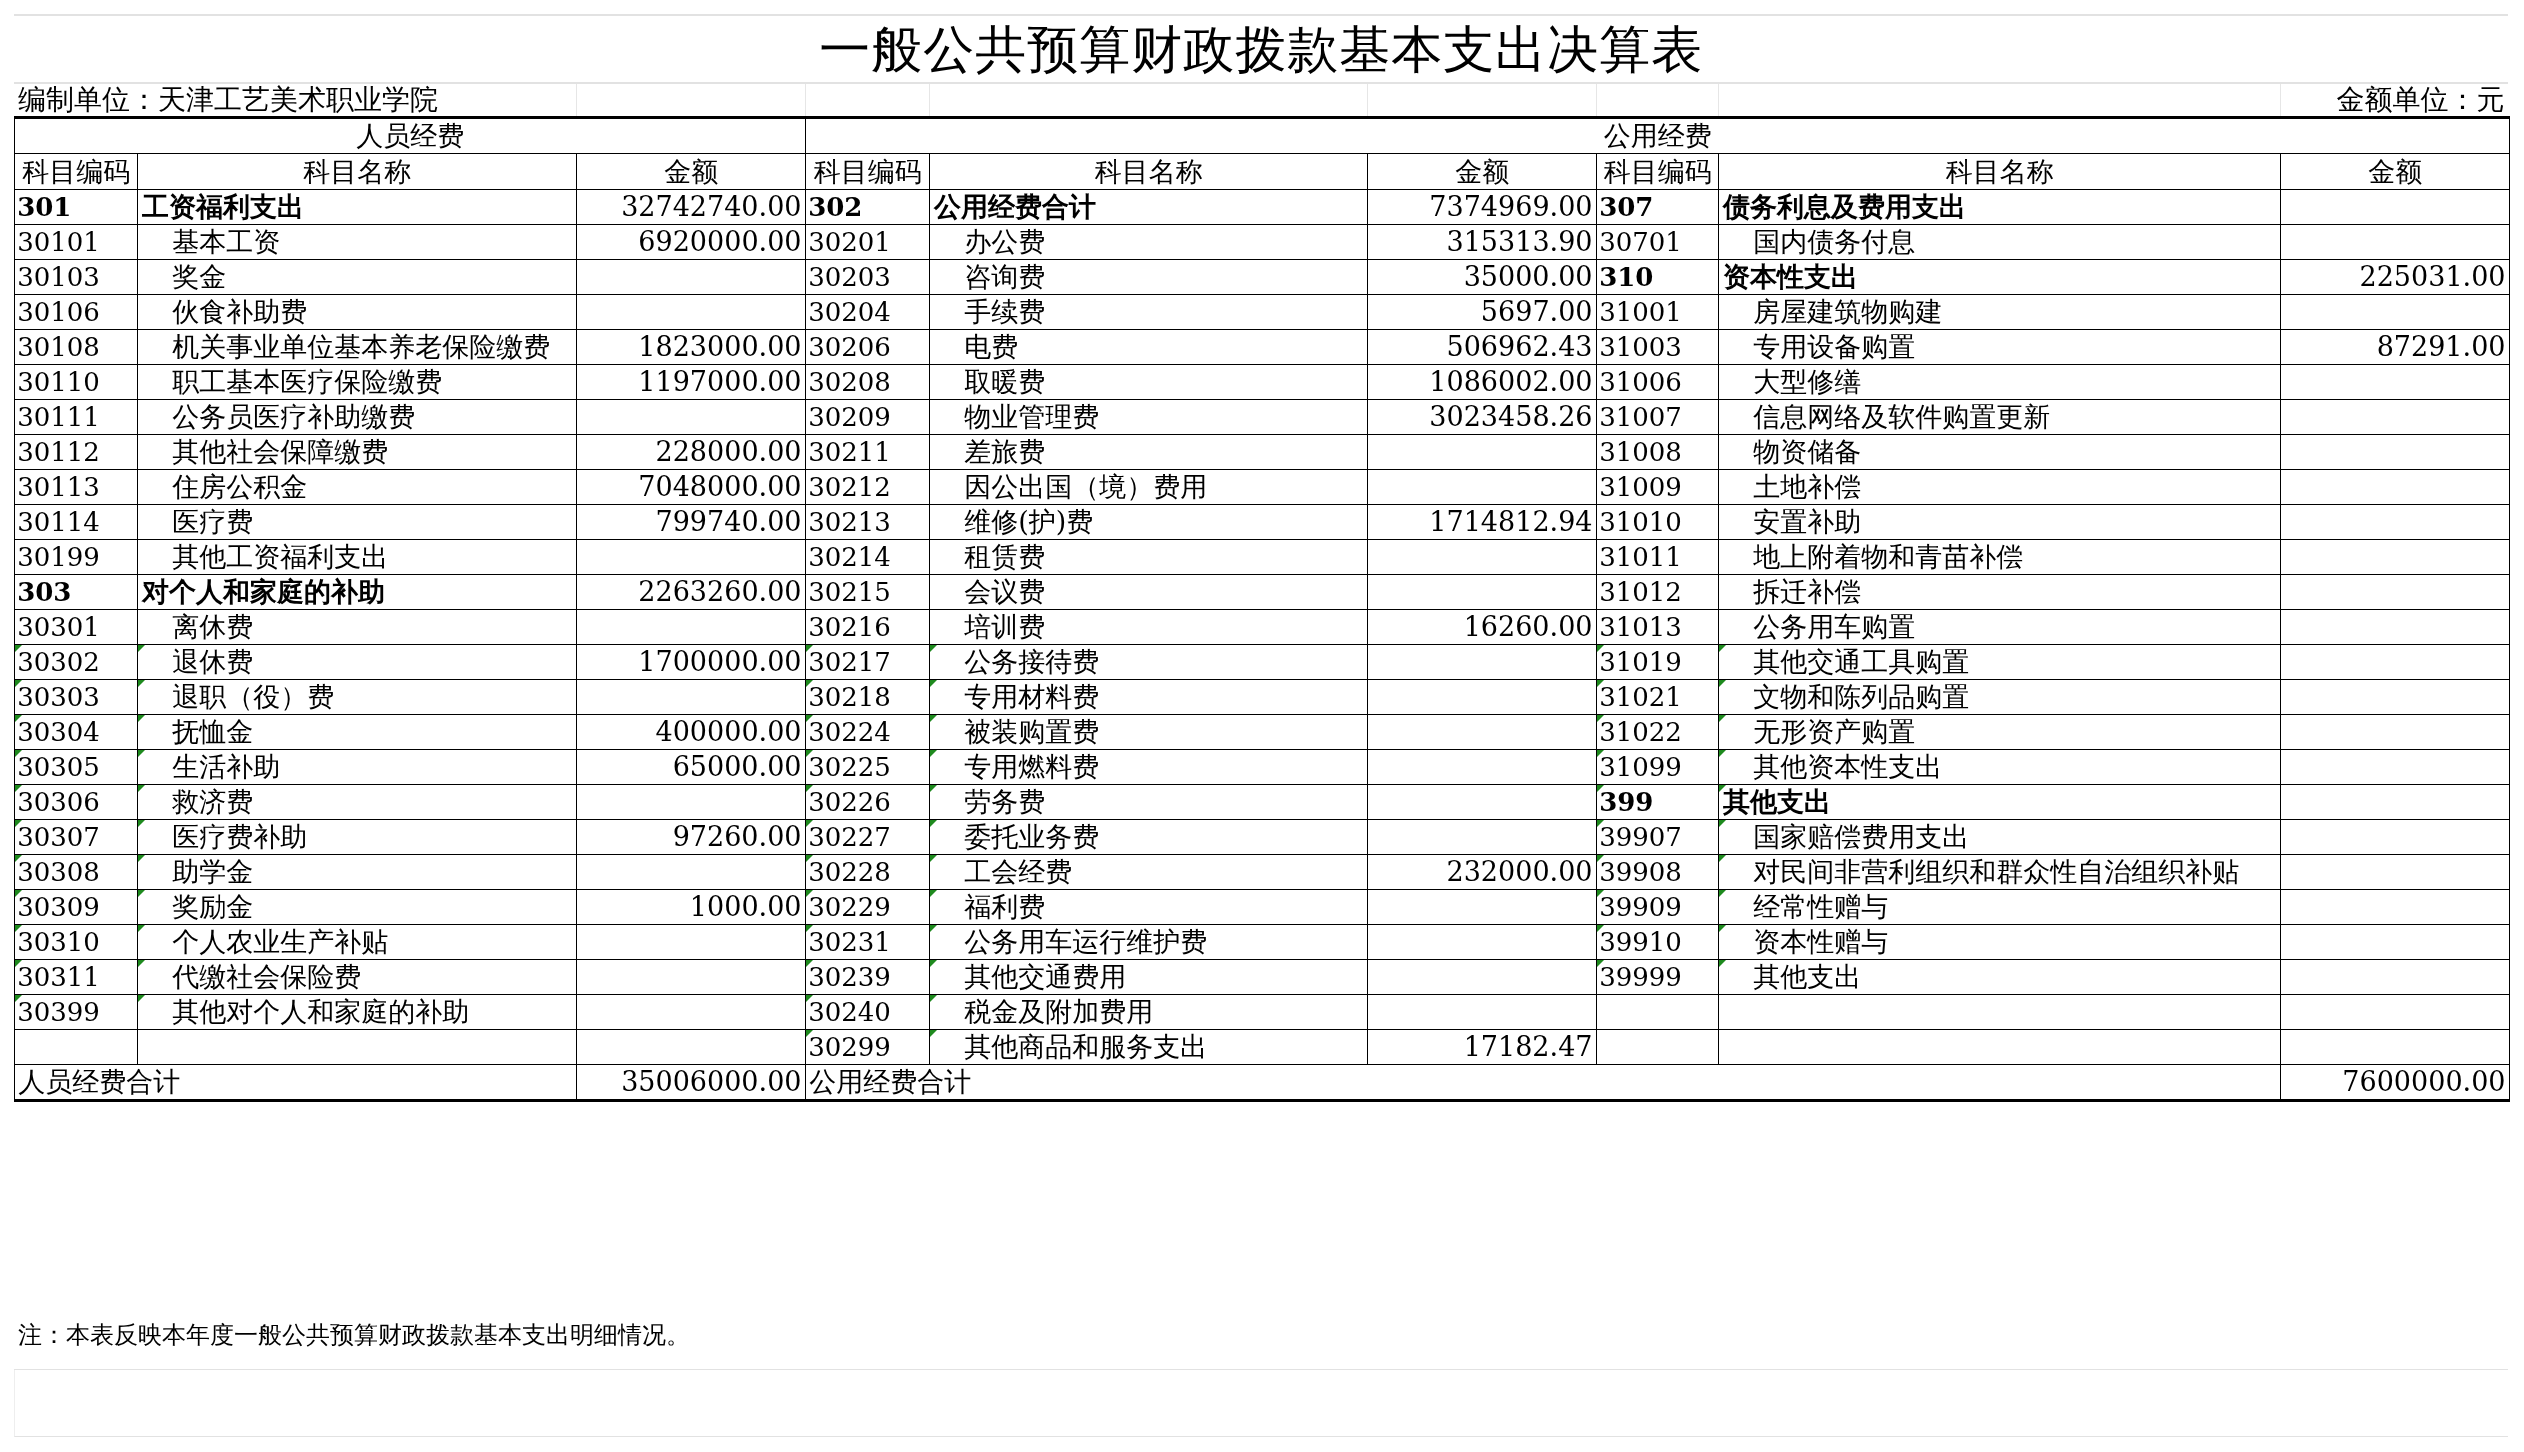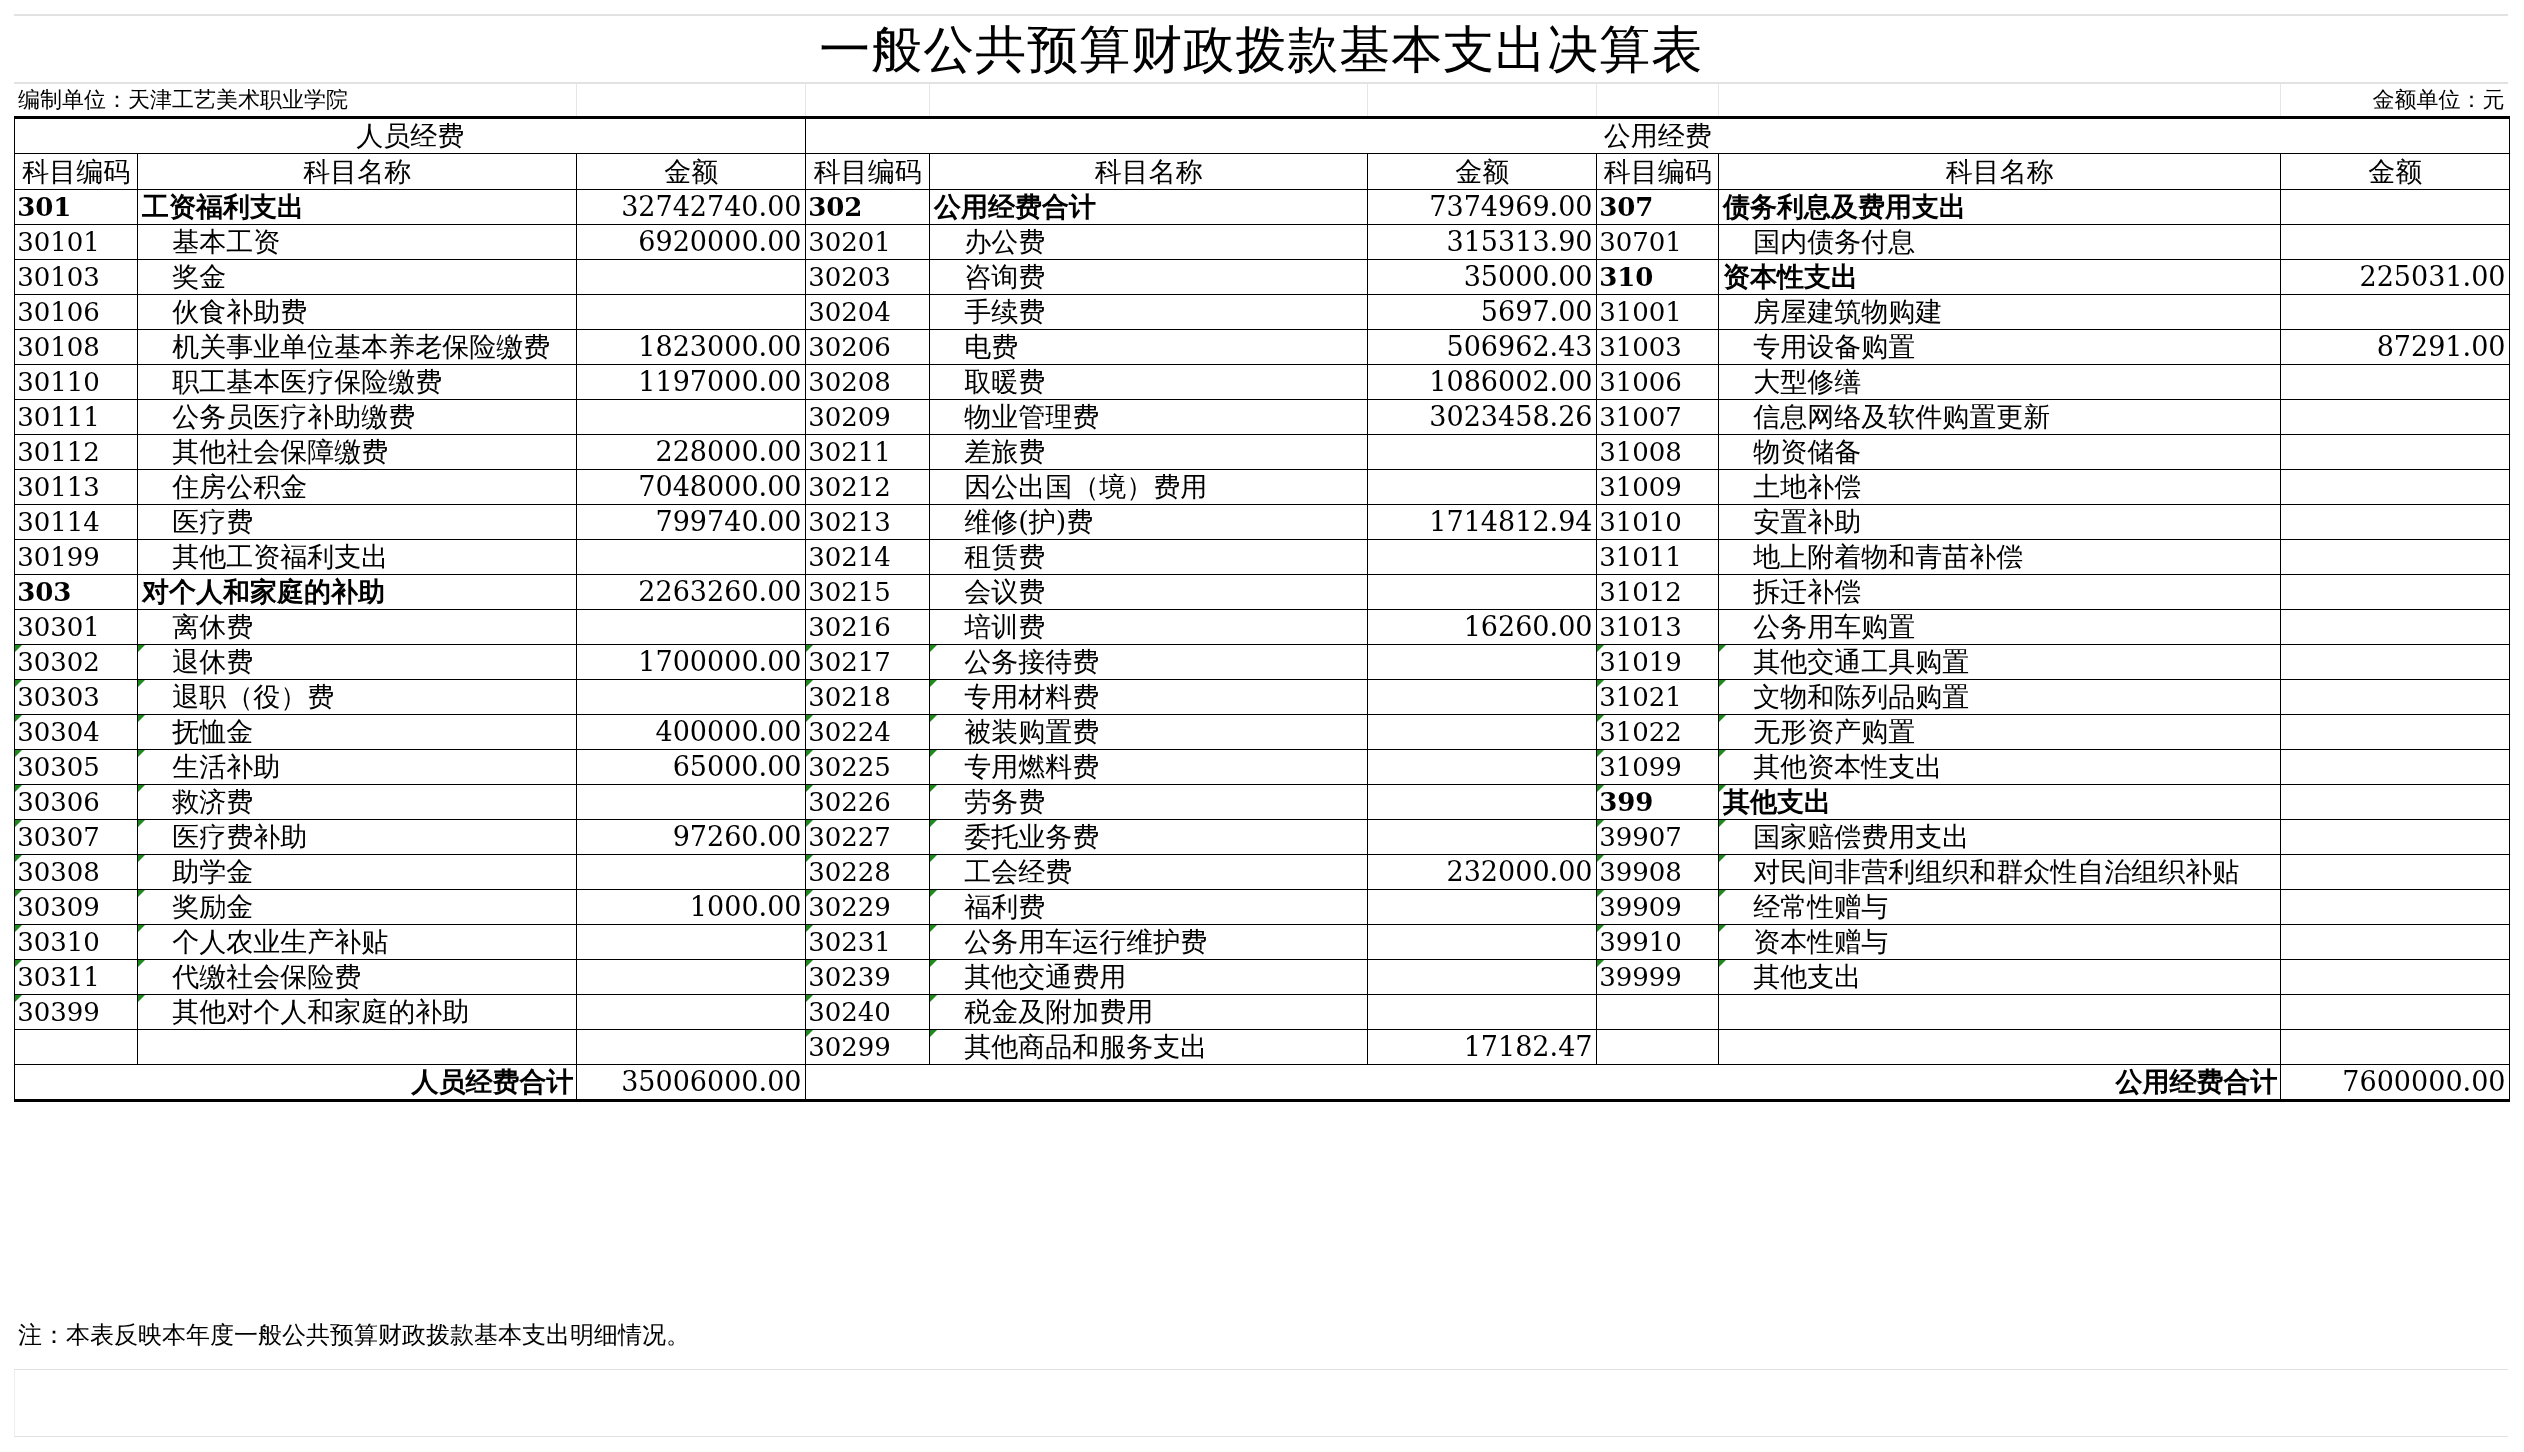--- a/index.html
+++ b/index.html
@@ -1,34 +1,34 @@
 <!DOCTYPE html>
 <html><head>
 <meta charset="utf-8">
 <style>
   html, body { margin:0; padding:0; background:#ffffff; }
   body { width:2525px; height:1452px; position:relative; overflow:hidden;
          font-family:"DejaVu Serif","Liberation Serif",serif; color:#000; }
   .title-row { position:absolute; left:14.3px; top:14.3px; width:2494px; height:70px;
                border-top:2.9px solid #e2e2e2; border-bottom:2.9px solid #e2e2e2; box-sizing:border-box;
                text-align:center; font-size:51px; line-height:67px; letter-spacing:1px; }
-  .unit-row { position:absolute; left:14.3px; top:84px; width:2494px; height:32px; font-size:22px; line-height:32px; }
+  .unit-row { position:absolute; left:14.3px; top:84px; width:2494px; height:32px; font-size:28px; line-height:32px; }
   .unit-row .left { position:absolute; left:3.8px; top:0; }
   .unit-row .right { position:absolute; right:3.8px; top:0; }
   .unit-row .gl { position:absolute; top:0; width:1px; height:32px; background:#e6e6e6; }
   table.main { position:absolute; left:14.3px; top:116px; border-collapse:collapse; table-layout:fixed; }
   table.main td { border:1.9px solid #000; height:34px; padding:0 2.9px; font-size:27px; line-height:34px;
                   white-space:nowrap; overflow:hidden; position:relative; }
   table.main tr.group td { height:34px; text-align:center; font-size:27px; }
   table.main tr.colhdr td { text-align:center; height:35px; }
   table.main td.amt { text-align:right; padding-right:3.8px; }
   table.main td.code { font-size:26px; padding-left:1.9px; }
   table.main td.name { padding-left:3.8px; }
   table.main td.name.sub { padding-left:34px; }
-  table.main tr.total td { font-weight:bold; text-align:right; border-bottom:3.8px solid #000; }
+  table.main tr.total td { font-weight:normal; text-align:left; border-bottom:3.8px solid #000; }
   table.main tr.total td.amt { font-weight:normal; text-align:right; }
   table.main tr.group td { border-top:3.8px solid #000; }
   .tri::before { content:""; position:absolute; left:0; top:0; width:0; height:0;
                  border-top:7.6px solid #1e8a1e; border-right:7.6px solid transparent; }
   .note-row { position:absolute; left:14.3px; top:1301px; width:2494px; height:69px;
               font-size:24px; line-height:69px; padding-left:3.8px; box-sizing:border-box;
               border-bottom:1.9px solid #e2e2e2; }
   .empty-row { position:absolute; left:14.3px; top:1370px; width:2494px; height:67px;
                border-bottom:1.9px solid #e2e2e2; border-left:1px solid #eee; box-sizing:border-box; }
 </style>

